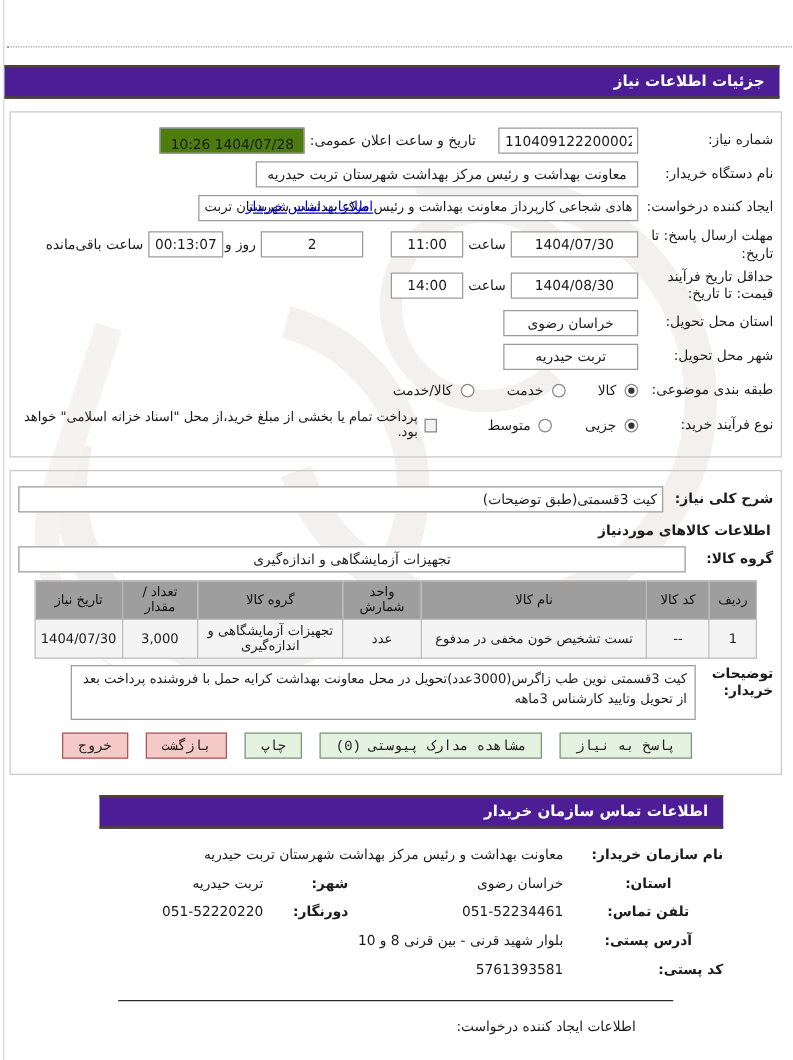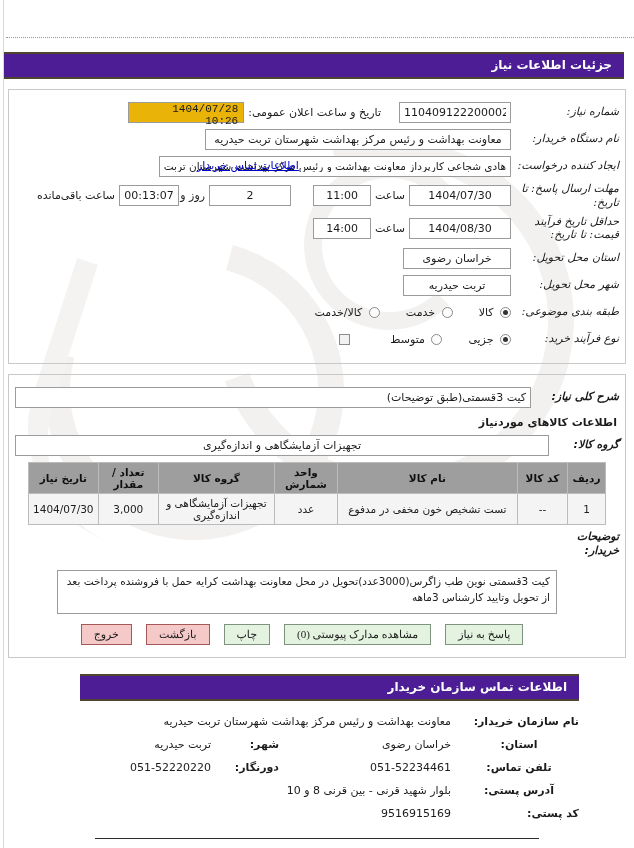--- a/index.html
+++ b/index.html
@@ -37,38 +37,38 @@
   .bar2 { margin:16px 55px 0 80px; }
 
   .panel {
     border:1px solid #c9c9c9;
     margin:10px 8px 0 8px;
     padding:6px 6px 8px 6px;
     background:transparent;
   }
 
   .row { display:flex; align-items:center; margin:5px 0; min-height:22px; }
-  .lbl { width:108px; flex:none; line-height:1.25; padding-left:4px;font-style:italic; }
+  .lbl { width:108px; flex:none; line-height:1.25; padding-left:4px; }
   .lbl.b { font-weight:bold; }
   .inline-lbl { margin:0 4px; white-space:nowrap; }
 
   .inp {
     border:1px solid #9b9b9b;
     background:#fff;
     height:21px;
     font-family:"DejaVu Sans", sans-serif;
     font-size:11px;
     text-align:center;
     color:#1b1b1b;
     padding:0 4px;
   }
   .ltr { direction:ltr; }
   .box-val {
-    border:1px solid #9b9b9b; background:#eab308; height:21px;
-    display:flex; align-items:flex-start; justify-content:center; padding:0 5px;font-family:Liberation Mono, monospace;
+    border:1px solid #9b9b9b; background:#4d7c0f; height:21px;
+    display:flex; align-items:flex-end; justify-content:center; padding:0 5px;
   }
 
   .radio {
     display:inline-block; width:11px; height:11px; border-radius:50%;
     border:1px solid #8a8a8a; background:#fdfdfd; margin-left:3px; vertical-align:-2px; position:relative;
   }
   .radio.checked::after {
     content:""; position:absolute; inset:2px; border-radius:50%; background:#333;
   }
   .checkbox {
@@ -81,31 +81,31 @@
   .contact-link {
     position:absolute; left:38px; top:3px;
     color:#0000cc; text-decoration:underline; font-size:11px; white-space:nowrap;
     background:transparent;
   }
 
   .bold-head { font-weight:bold; margin:8px 2px 2px 0; }
 
   table.goods { border-collapse:collapse; width:578px; margin:6px auto 4px auto; }
   table.goods th, table.goods td { border:1px solid #bcbcbc; padding:3px 4px; font-size:10.5px; }
-  table.goods th { background:#9e9e9e; color:#101010; font-weight:bold;margin-top:12px; }
+  table.goods th { background:#9e9e9e; color:#101010; font-weight:normal;margin-top:12px; }
   table.goods td { background:#f4f4f4; text-align:center; }
 
   .notes-box {
     border:1px solid #9b9b9b; background:#fff; width:500px; min-height:44px;
-    padding:3px 6px; text-align:right; line-height:1.5; font-size:10.5px;margin-top:40px;
+    padding:3px 6px; text-align:right; line-height:1.5; font-size:10.5px;
   }
 
   .btn-row { display:flex; justify-content:center; gap:14px; margin:10px 30px 4px 0; }
   .btn {
-    height:21px; padding:0 12px; font-family:Liberation Serif, serif; font-size:11px;
+    height:21px; padding:0 12px; font-family:Liberation Mono, monospace; font-size:11px;
     display:flex; align-items:center; cursor:pointer; white-space:nowrap;
   }
   .btn.green { background:#e4f3df; border:1px solid #7e937e; color:#1b1b1b; }
   .btn.pink  { background:#f6c9c9; border:1px solid #a65858; color:#1b1b1b; }
 
   .contact { margin:14px 55px 0 20px; }
   .c-row { display:flex; align-items:center; margin:10px 0; }
   .c-lbl { font-weight:bold; white-space:nowrap; }
   .c-val { margin-right:8px; }
   .c-col1 { width:300px; display:flex; align-items:center; }
@@ -214,20 +214,21 @@
       <span class="lbl">نوع فرآیند خرید:</span>
       <span class="opt">
         <span class="radio checked"></span>
         <span>جزیی</span>
       </span>
       <span class="opt">
         <span class="radio"></span>
         <span>متوسط</span>
       </span>
       <span class="checkbox"></span>
+      <span style="font-size:10.5px">پرداخت تمام یا بخشی از مبلغ خرید،از محل "اسناد خزانه اسلامی" خواهد بود.</span>
     </div>
 
   </div>
 
   <div class="panel">
 
     <div class="row">
       <span class="lbl b" style="width:88px">شرح کلی نیاز:</span>
       <input class="inp" style="flex: 1 1 0%; text-align: right;" readonly="" value="کیت 3قسمتی(طبق توضیحات)">
     </div>
@@ -314,21 +315,21 @@
       </span>
     </div>
 
     <div class="c-row">
       <span class="c-lbl" style="width:120px; text-align:center">آدرس پستی:</span>
       <span class="c-val">بلوار شهید قرنی - بین قرنی 8 و 10</span>
     </div>
 
     <div class="c-row">
       <span class="c-lbl" style="width:120px; text-align:right">کد پستی:</span>
-      <span class="c-val ltr">9516915169</span>
+      <span class="c-val ltr">5761393581</span>
     </div>
 
   </div>
 
   <div class="hr-line"></div>
 
   <div class="creator-block">
     <div class="creator-title">اطلاعات ایجاد کننده درخواست:</div>
 
     <div class="cr-row">

